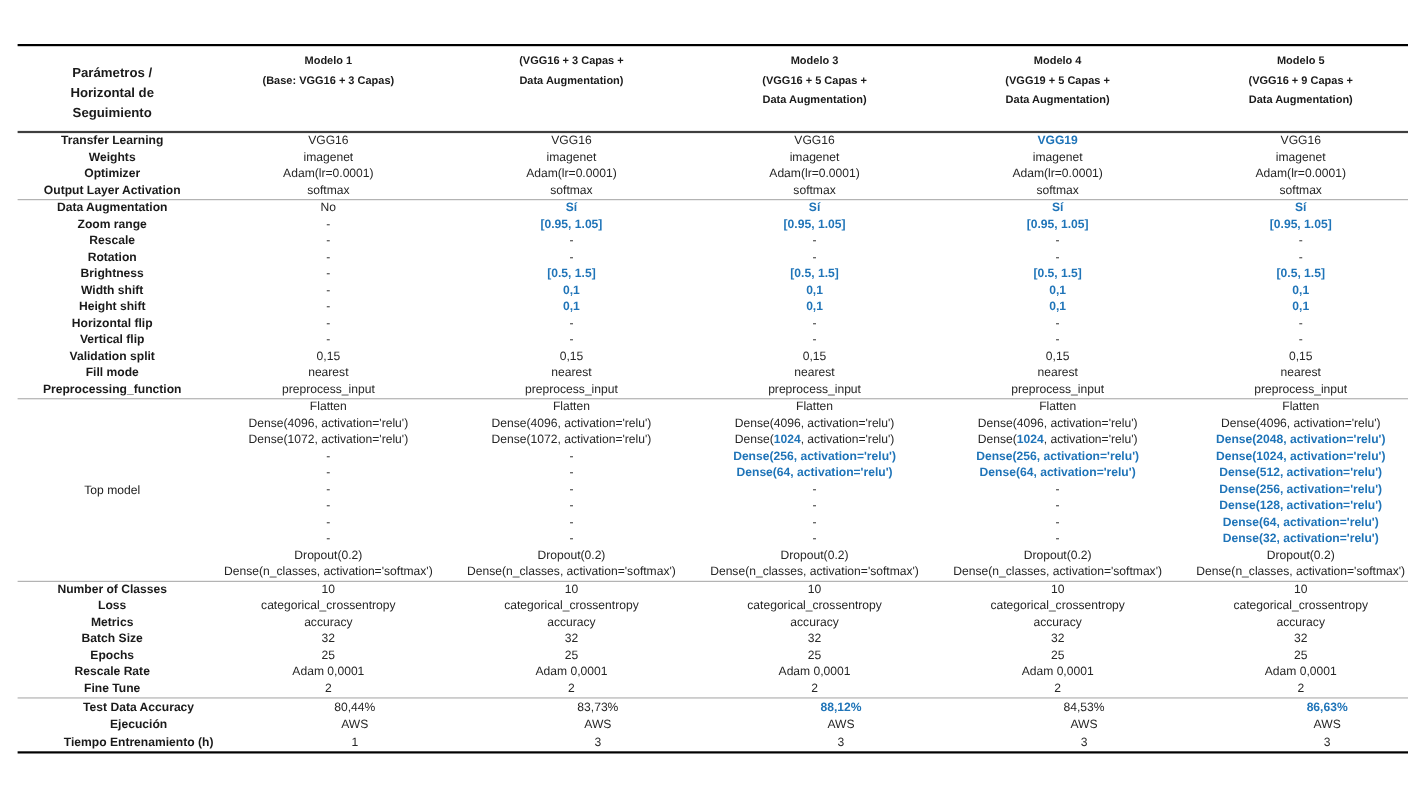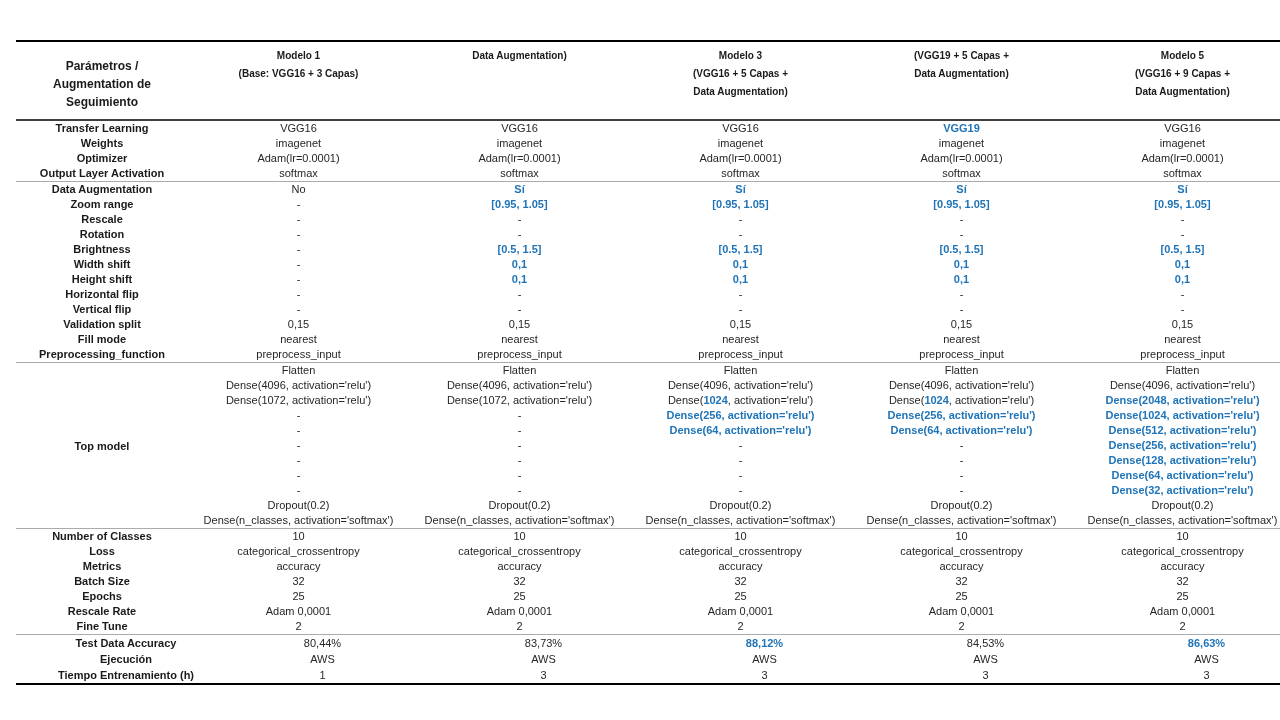--- a/index.html
+++ b/index.html
@@ -21,49 +21,51 @@
   .section:last-child{border-bottom:none;padding-left:24px;}
   .row{height:15px;}
   .cell{
     text-align:center;font-size:11px;line-height:15px;
     white-space:nowrap;overflow:visible;
   }
   .label{font-weight:bold;color:#1a1a1a;}
   .blue{color:#1f74b8;font-weight:bold;}
   .multirow .label-cell{
     display:flex;align-items:center;justify-content:center;
-    font-weight:bold;font-size:11px;color:#1a1a1a;
+    font-weight:normal;font-size:11px;color:#1a1a1a;
   }
   .ml-line{height:15px;line-height:15px;font-size:11px;text-align:center;white-space:nowrap;}
   .tall .row{height:16px;line-height:16px;}
   .tall .cell{line-height:16px;}
 </style>
 </head>
 <body>
 
 <div class="table-wrap" id="table-root">
     <div class="grid-row header-row">
       <div class="hcell param-head">
         <div class="hline">Parámetros /</div>
-        <div class="hline">Augmentation de</div>
+        <div class="hline">Horizontal de</div>
         <div class="hline">Seguimiento</div>
       </div>
       <div class="hcell">
         <div class="hline">Modelo 1</div>
         <div class="hline">(Base: VGG16 + 3 Capas)</div>
       </div>
       <div class="hcell">
+        <div class="hline">(VGG16 + 3 Capas +</div>
         <div class="hline">Data Augmentation)</div>
       </div>
       <div class="hcell">
         <div class="hline">Modelo 3</div>
         <div class="hline">(VGG16 + 5 Capas +</div>
         <div class="hline">Data Augmentation)</div>
       </div>
       <div class="hcell">
+        <div class="hline">Modelo 4</div>
         <div class="hline">(VGG19 + 5 Capas +</div>
         <div class="hline">Data Augmentation)</div>
       </div>
       <div class="hcell">
         <div class="hline">Modelo 5</div>
         <div class="hline">(VGG16 + 9 Capas +</div>
         <div class="hline">Data Augmentation)</div>
       </div>
     </div>
     <div class="section">

